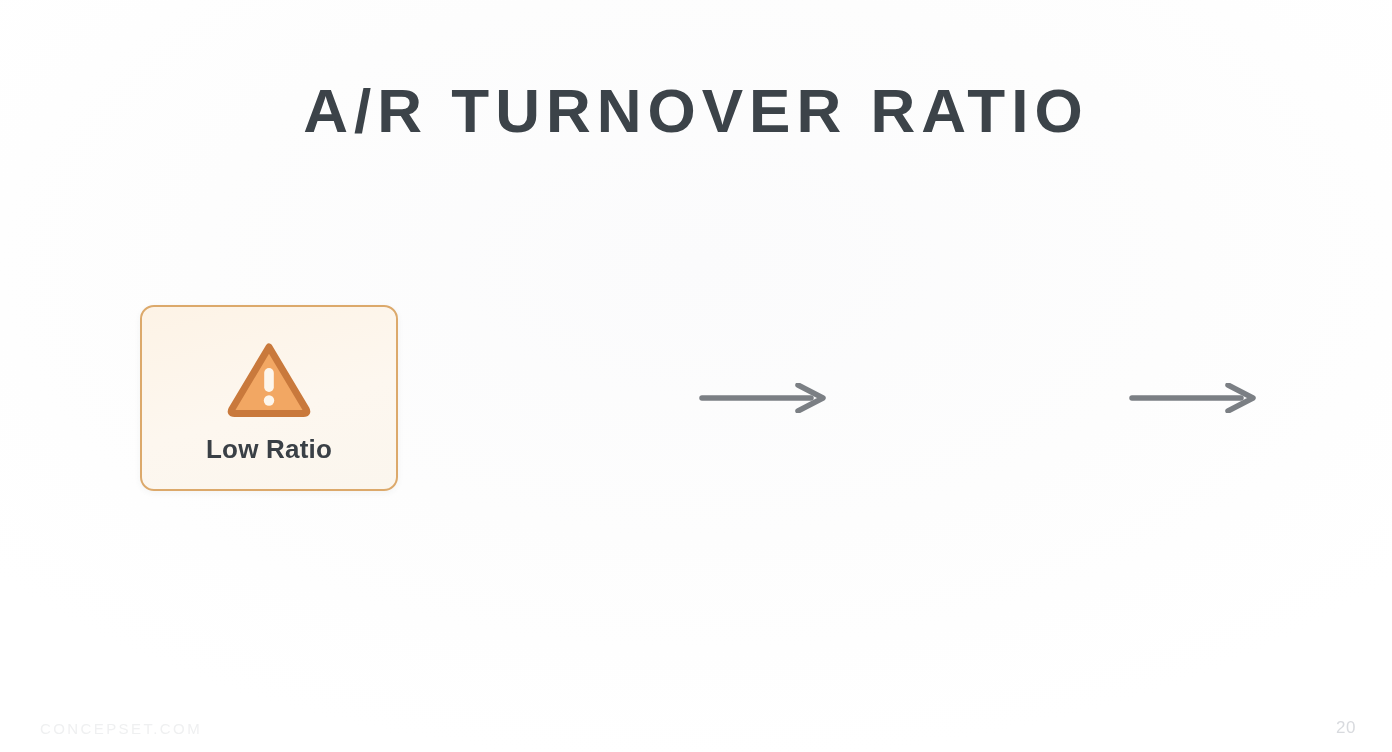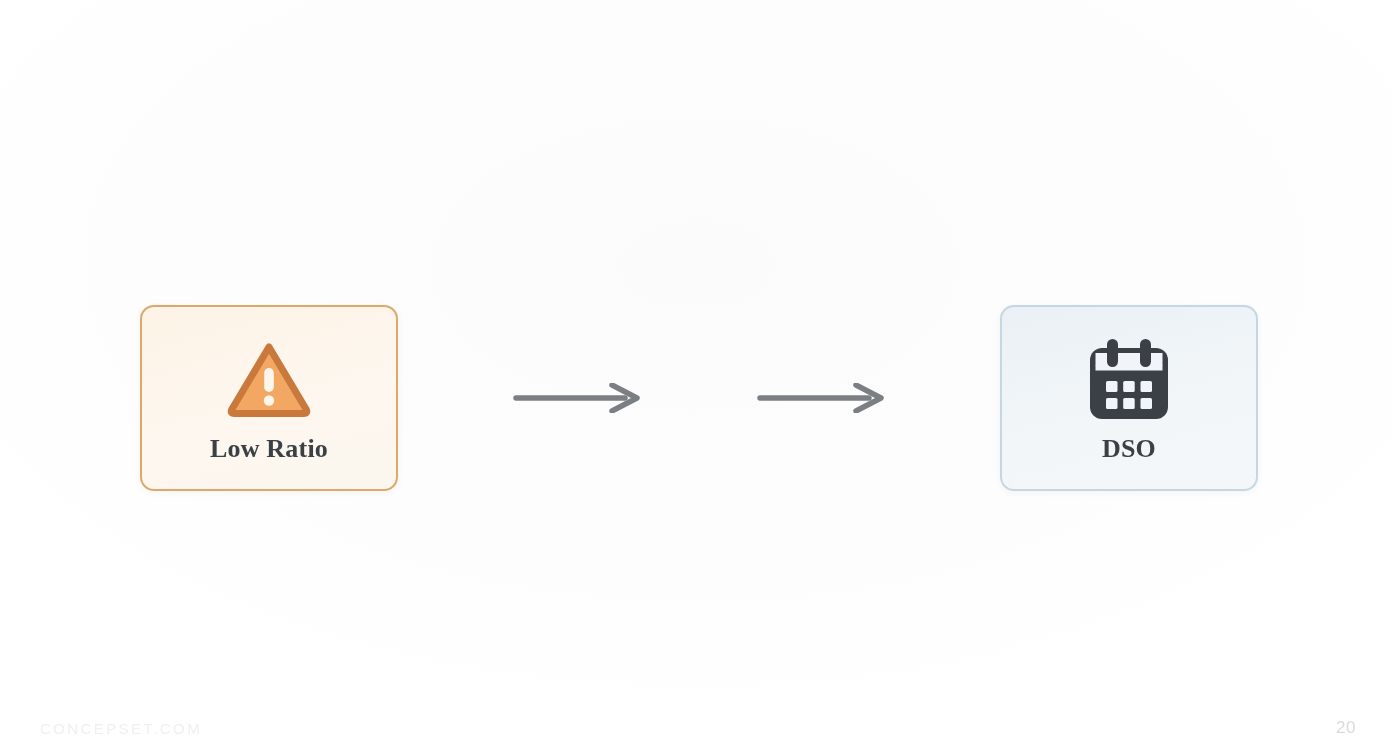--- a/index.html
+++ b/index.html
@@ -57,21 +57,20 @@
     height: 186px;
     border-radius: 14px;
     border: 2px solid #cccccc;
     background: #ffffff;
     display: flex;
     flex-direction: column;
     align-items: center;
     justify-content: center;
     box-shadow: 0 2px 6px rgba(60, 67, 73, 0.055);
     flex: 0 0 auto;
-    font-family: Liberation Serif, serif;
   }
 
   .card.low {
     background: linear-gradient(165deg, #fdf3e6 0%, #fdf7ef 55%, #fbf6ee 100%);
     border-color: #dca96b;
   }
   .card.high {
     background: linear-gradient(165deg, #fdf4d9 0%, #fdf8e8 55%, #fcf8ec 100%);
     border-color: #eacd78;
   }
@@ -126,20 +125,21 @@
     font-size: 17px;
     color: #d8dade;
     letter-spacing: 0.5px;
   }
 </style>
 </head>
 <body>
 
 <div class="slide">
 
+  <div class="title">A/R TURNOVER RATIO</div>
 
   <div class="flow">
 
     <div class="card low">
       <div class="card-icon">
         <svg width="84" height="76" viewBox="0 0 84 76" aria-hidden="true">
           <path d="M42 6 L79 68 Q81.5 72.5 76.5 72.5 L7.5 72.5 Q2.5 72.5 5 68 Z" fill="#f2a763" stroke="#c9793c" stroke-width="7" stroke-linejoin="round"></path>
           <rect x="37.2" y="27" width="9.6" height="24" rx="4.8" fill="#fdf6ec"></rect>
           <circle cx="42" cy="59.5" r="5.2" fill="#fdf6ec"></circle>
         </svg>
@@ -155,44 +155,20 @@
     </div>
 
 
     <div class="arrow">
       <svg width="128" height="30" viewBox="0 0 128 30" aria-hidden="true">
         <line x1="3" y1="15" x2="112" y2="15" stroke="#7b7f84" stroke-width="5.5" stroke-linecap="round"></line>
         <polyline points="99,2 124,15 99,28" fill="none" stroke="#7b7f84" stroke-width="5.5" stroke-linecap="round" stroke-linejoin="round"></polyline>
       </svg>
     </div>
 
-    <div class="card dso">
-      <div class="card-icon">
-        <svg width="88" height="84" viewBox="0 0 88 84" aria-hidden="true">
-
-          <rect x="22" y="2" width="11" height="22" rx="5.5" fill="#3b4046"></rect>
-          <rect x="55" y="2" width="11" height="22" rx="5.5" fill="#3b4046"></rect>
-
-          <rect x="5" y="11" width="78" height="71" rx="12" fill="#3b4046"></rect>
-
-          <rect x="10.5" y="28.5" width="67" height="5" fill="#f1f5f9"></rect>
-          <rect x="10.5" y="16" width="67" height="13" fill="#f1f5f9"></rect>
-          <rect x="22" y="8" width="11" height="22" rx="5.5" fill="#3b4046"></rect>
-          <rect x="55" y="8" width="11" height="22" rx="5.5" fill="#3b4046"></rect>
-
-          <rect x="21" y="44" width="11.5" height="11" rx="1.6" fill="#f1f5f9"></rect>
-          <rect x="38.2" y="44" width="11.5" height="11" rx="1.6" fill="#f1f5f9"></rect>
-          <rect x="55.5" y="44" width="11.5" height="11" rx="1.6" fill="#f1f5f9"></rect>
-          <rect x="21" y="61" width="11.5" height="11" rx="1.6" fill="#f1f5f9"></rect>
-          <rect x="38.2" y="61" width="11.5" height="11" rx="1.6" fill="#f1f5f9"></rect>
-          <rect x="55.5" y="61" width="11.5" height="11" rx="1.6" fill="#f1f5f9"></rect>
-        </svg>
-      </div>
-      <div class="card-label">DSO</div>
-    </div>
 
   </div>
 
   <div class="watermark">CONCEPSET.COM</div>
 
   <div class="page-number">20</div>
 
 </div>
 
 </body></html>

